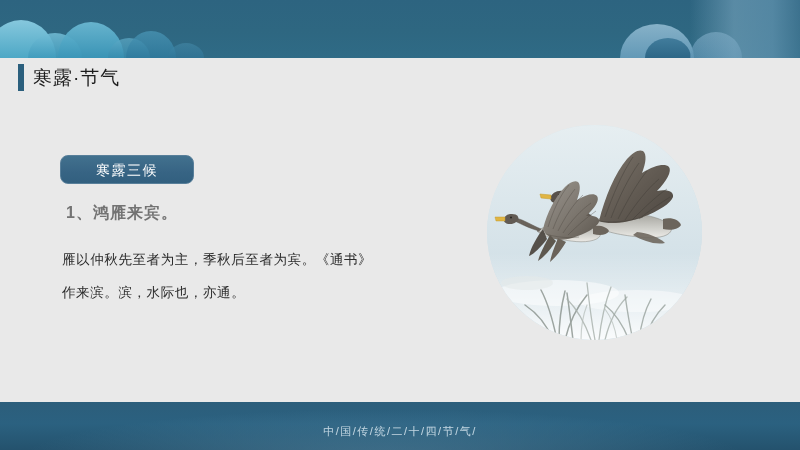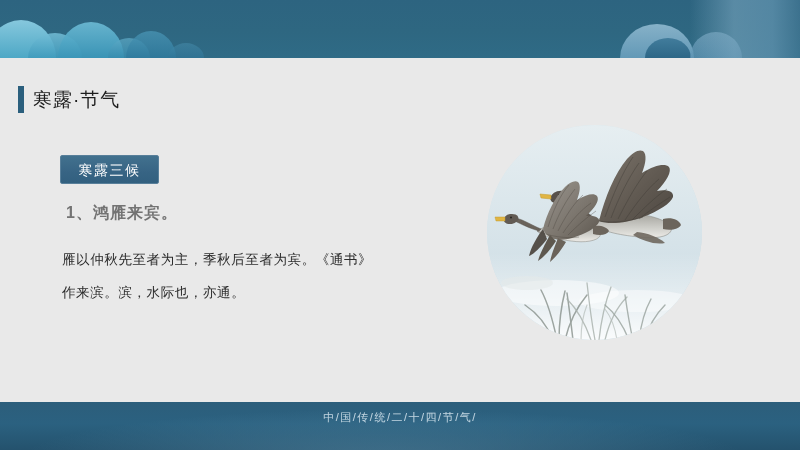--- a/index.html
+++ b/index.html
@@ -54,43 +54,42 @@
     background: linear-gradient(180deg, rgba(60,120,152,0.9) 0%, rgba(42,100,132,0.95) 100%); }
   .cloud.c9 { left: 690px; width: 52px; height: 26px;
     background: linear-gradient(180deg, rgba(132,176,202,0.6) 0%, rgba(92,146,178,0.7) 100%); }
 
   
   .title-row {
     position: absolute;
     left: 18px; top: 64px;
     display: flex;
     align-items: center;
-    margin-top: 22px;
   }
   .title-accent {
     width: 6px;
     height: 27px;
     background: #2b5f7d;
     margin-right: 9px;
   }
   .title-text {
     font-size: 19px;
     color: #1d1d1d;
     letter-spacing: 1px;
     line-height: 1;
     white-space: nowrap;
   }
 
   
   .badge {
     position: absolute;
     left: 60px; top: 155px;
-    width: 99px;
+    width: 134px;
     height: 29px;
-    border-radius: 2px;
+    border-radius: 8px;
     background: linear-gradient(180deg, #42718e 0%, #376484 60%, #32607f 100%);
     border: 1px solid #587f9a;
     box-sizing: border-box;
     display: flex;
     align-items: center;
     justify-content: center;
   }
   .badge-text {
     color: #ffffff;
     font-size: 14px;
@@ -142,21 +141,21 @@
     background: linear-gradient(180deg, #2c5e7b 0%, #2b6180 45%, #24526d 100%);
     overflow: hidden;
   }
   .footer-sheen {
     position: absolute;
     left: 0; top: 0; width: 800px; height: 48px;
     background: radial-gradient(ellipse at 48% 120%, rgba(120,170,196,0.35) 0%, rgba(120,170,196,0) 62%);
   }
   .footer-text {
     position: absolute;
-    left: 0; top: 8px;
+    left: 0; top: 22px;
     width: 800px;
     text-align: center;
     color: #cfe0ea;
     font-size: 11px;
     letter-spacing: 1.5px;
     opacity: 0.92;
   }
 </style>
 </head>
 <body>

